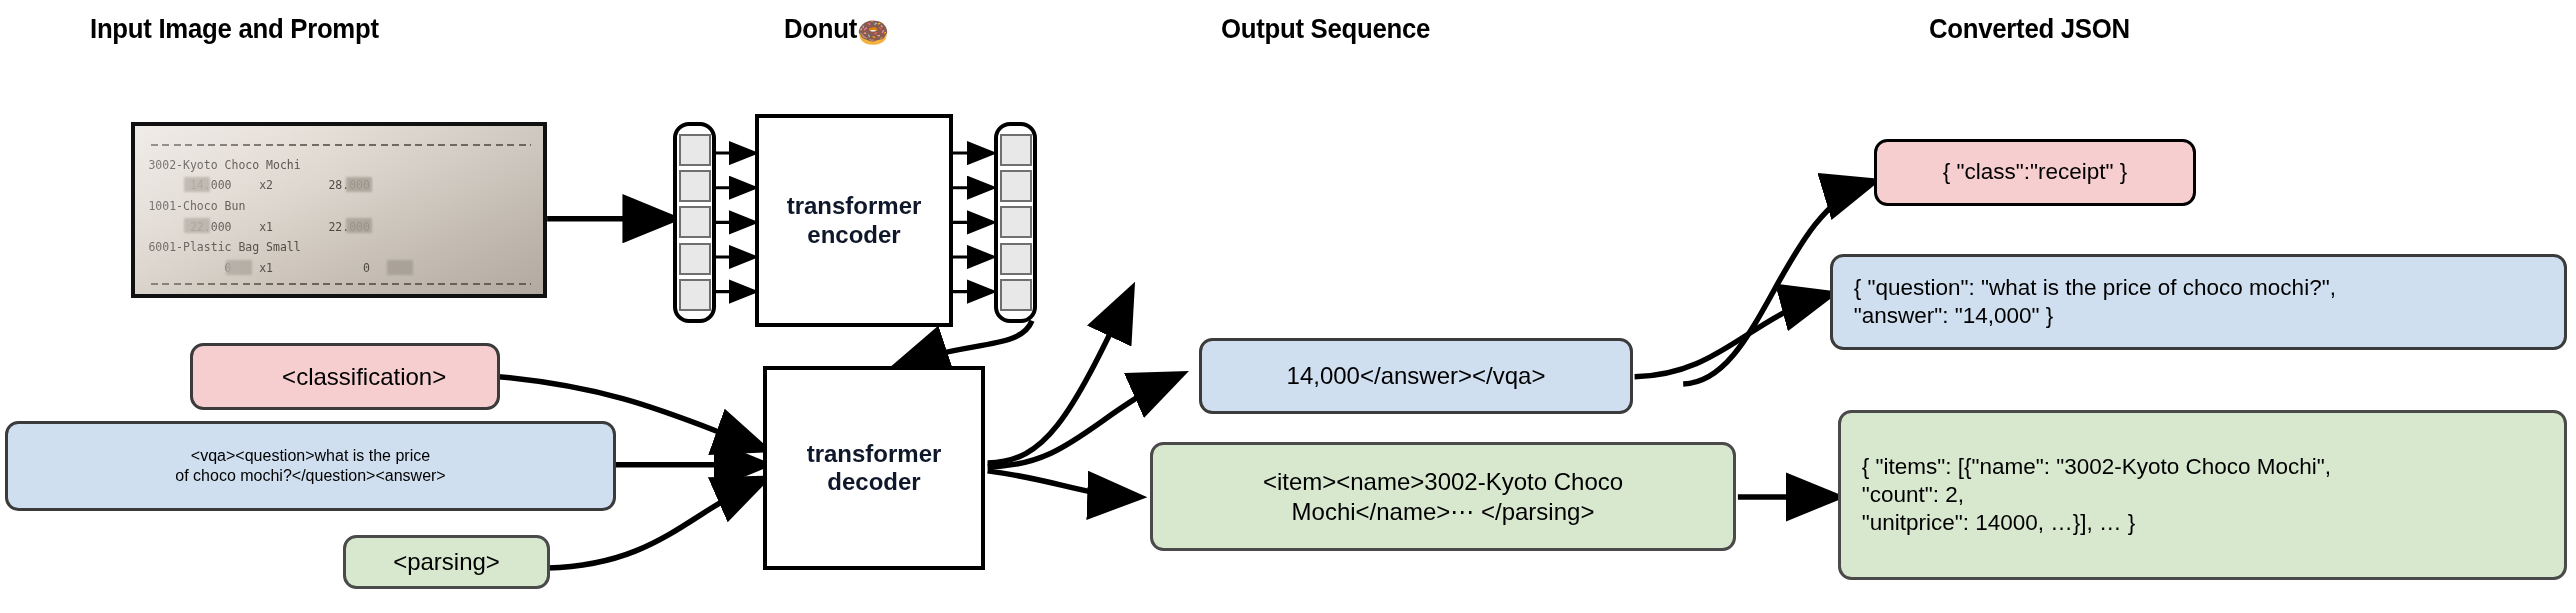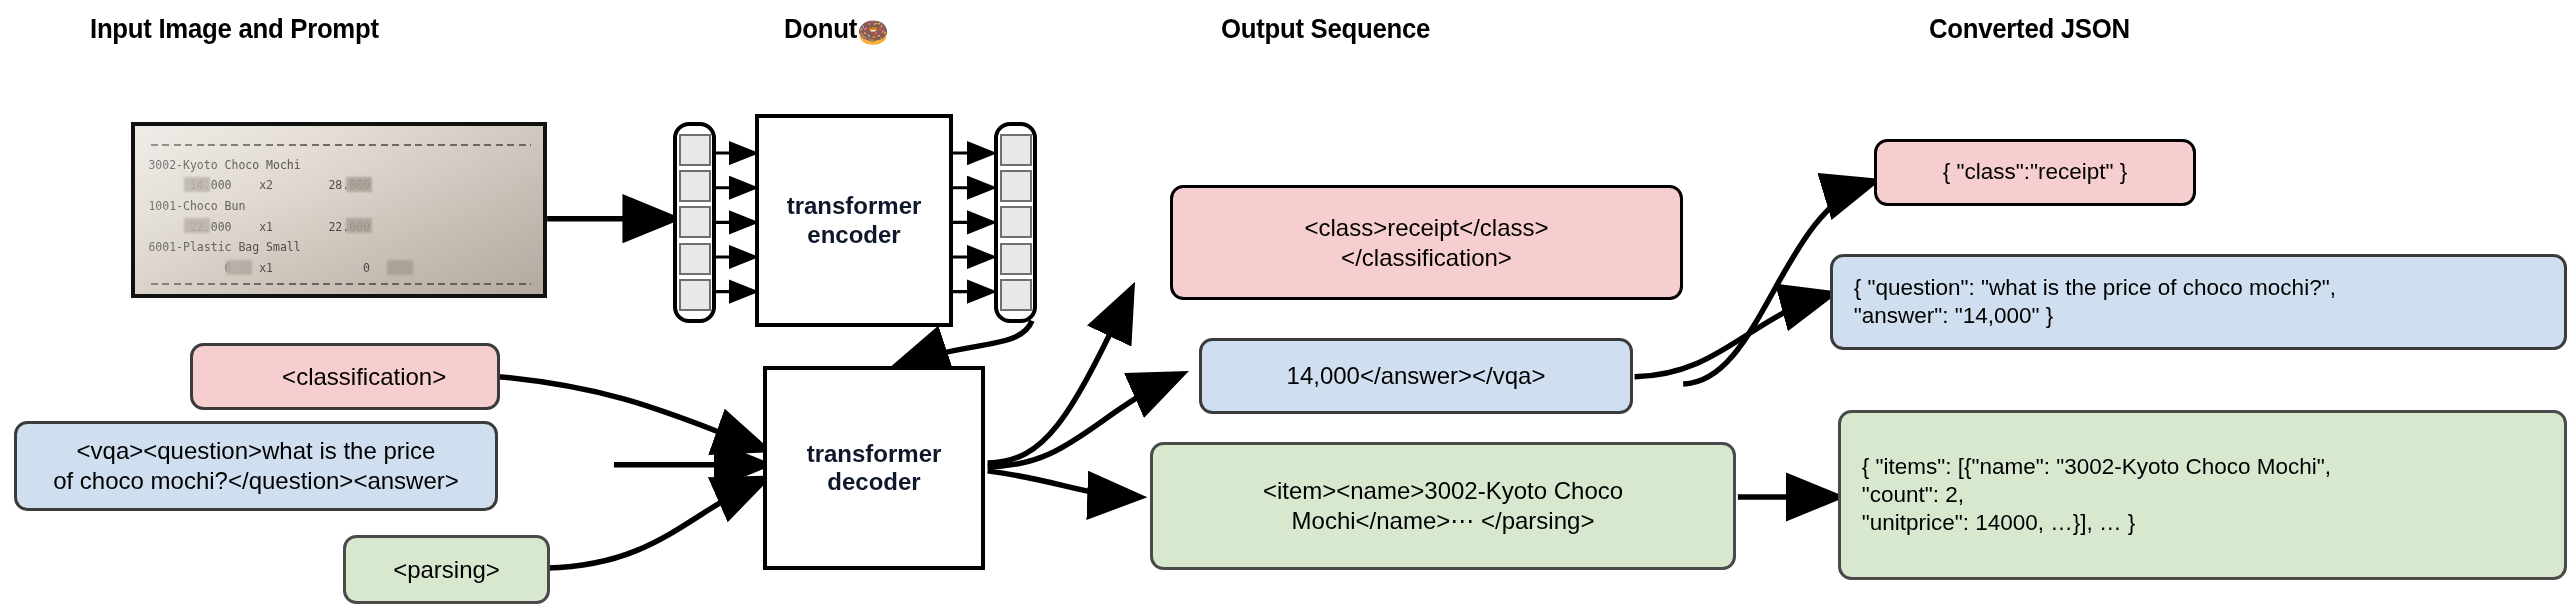--- a/index.html
+++ b/index.html
@@ -140,31 +140,29 @@
     <div class="tok"></div>
   </div>
 
   <div class="block" style="left:763px;top:366px;width:222px;height:204px;">
     <span style="white-space:pre-line;">transformer
 decoder</span>
   </div>
 
   <div class="node pink soft" style="left:190px;top:343px;width:310px;height:67px;font-size:24px;">&lt;classification&gt;</div>
 
-  <div class="node blue" style="left:14px;top:421px;width:484px;height:90px;font-size:24px;">&lt;vqa&gt;&lt;question&gt;what is the price
+  <div class="node blue" style="left:5px;top:421px;width:611px;height:90px;font-size:16px;">&lt;vqa&gt;&lt;question&gt;what is the price
 of choco mochi?&lt;/question&gt;&lt;answer&gt;</div>
 
-  <div class="node green" style="left:343px;top:535px;width:207px;height:69px;font-size:24px;">&lt;parsing&gt;</div>
+  <div class="node green" style="left:343px;top:535px;width:207px;height:54px;font-size:24px;">&lt;parsing&gt;</div>
 
-  <div class="node pink" style="left:1170px;top:185px;width:513px;height:115px;font-size:24px;">&lt;class&gt;receipt&lt;/class&gt;
-&lt;/classification&gt;</div>
 
   <div class="node blue" style="left:1199px;top:338px;width:434px;height:76px;font-size:24px;text-align:right;">14,000&lt;/answer&gt;&lt;/vqa&gt;</div>
 
-  <div class="node green" style="left:1150px;top:442px;width:586px;height:128px;font-size:24px;">&lt;item&gt;&lt;name&gt;3002-Kyoto Choco
+  <div class="node green" style="left:1150px;top:442px;width:586px;height:109px;font-size:24px;">&lt;item&gt;&lt;name&gt;3002-Kyoto Choco
 Mochi&lt;/name&gt;⋯ &lt;/parsing&gt;</div>
 
   <div class="node pink" style="left:1874px;top:139px;width:322px;height:67px;font-size:22.5px;">{ "class":"receipt" }</div>
 
   <div class="node blue left" style="left:1830px;top:254px;width:737px;height:96px;font-size:22.5px;">{ "question": "what is the price of choco mochi?",
    "answer": "14,000" }</div>
 
   <div class="node green left" style="left:1838px;top:410px;width:729px;height:170px;font-size:22.5px;">{ "items": [{"name": "3002-Kyoto Choco Mochi",
       "count": 2,
       "unitprice": 14000, …}], … }</div>

